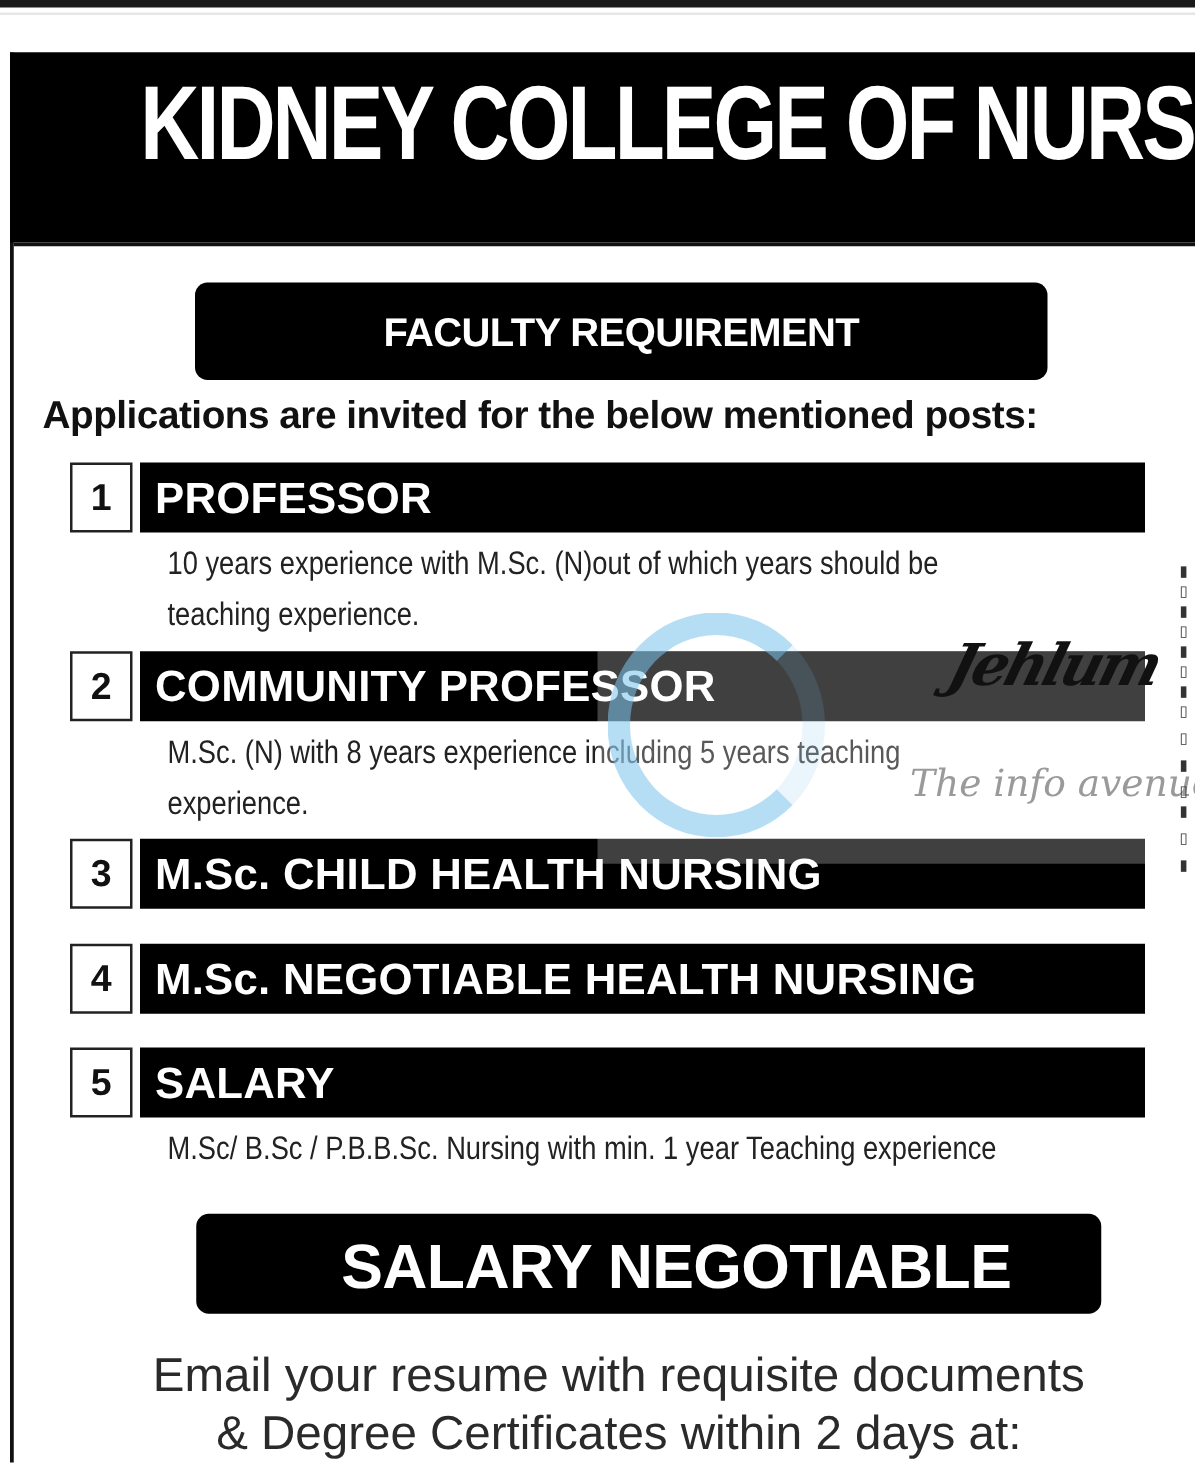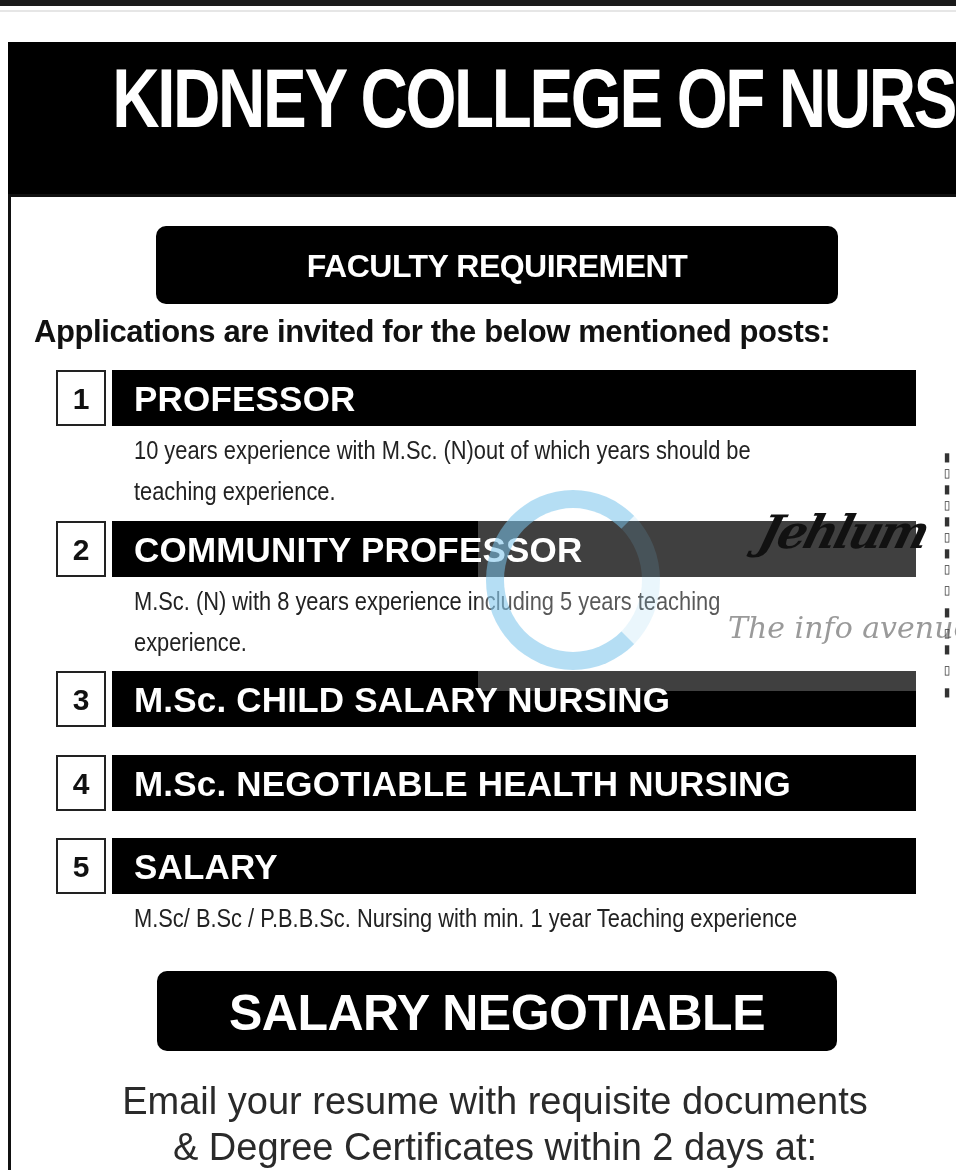--- a/index.html
+++ b/index.html
@@ -6,25 +6,25 @@
   body { width:956px; height:1170px; background:#ffffff; position:relative; overflow:hidden; font-family:"Liberation Sans", sans-serif; color:#111; }
   .top-rule { position:absolute; left:0; top:0; width:956px; height:6px; background:#1a1a1a; }
   .top-rule-shadow { position:absolute; left:0; top:10px; width:956px; height:2px; background:#e6e6e6; }
   .frame { position:absolute; left:8px; top:42px; width:960px; height:1140px; border-left:3px solid #111; border-top:3px solid #111; box-sizing:border-box; }
   .masthead { position:absolute; left:8px; top:42px; width:948px; height:152px; background:#000; color:#fff; text-align:center; }
   .masthead .title { position:absolute; left:0; right:0; top:14px; font-family:"Liberation Sans", sans-serif; font-weight:bold; font-size:84px; line-height:84px; letter-spacing:-3px; transform:scaleX(0.78); transform-origin:center; white-space:nowrap; }
   .masthead .subtitle { position:absolute; left:0; right:0; top:104px; font-weight:bold; font-size:35px; line-height:40px; letter-spacing:-0.3px; }
   .inner-border { position:absolute; left:11px; top:194px; width:945px; height:3px; background:#111; }
   .pill { position:absolute; background:#000; color:#fff; border-radius:10px; text-align:center; font-weight:bold; }
   .pill.faculty { left:156px; top:214px; width:682px; height:78px; font-size:32px; line-height:80px; letter-spacing:-0.5px;margin-top:12px; }
-  .pill.salary { left:157px; top:971px; width:680px; height:80px; font-size:50px; line-height:84px; letter-spacing:-0.5px; }
+  .pill.salary { left:157px; top:971px; width:680px; height:80px; font-size:50px; line-height:84px; letter-spacing:-0.5px;padding-left:44px; }
   .intro { position:absolute; left:34px; top:313px; width:914px; font-weight:bold; font-size:31px; line-height:38px; white-space:nowrap; letter-spacing:-0.4px; }
   .post { position:absolute; left:56px; width:860px; }
   .post .num { position:absolute; left:0; top:0; width:50px; height:56px; border:2px solid #222; box-sizing:border-box; background:#fff; font-weight:bold; font-size:30px; line-height:54px; text-align:center; color:#111; }
-  .post .bar { position:absolute; left:56px; top:0; width:804px; height:56px; background:#000; color:#fff; font-weight:bold; font-size:35px; line-height:58px; padding-left:22px; box-sizing:border-box; white-space:nowrap; letter-spacing:0.2px; }
+  .post .bar { position:absolute; left:56px; top:0; width:804px; height:56px; background:#000; color:#fff; font-weight:bold; font-size:35px; line-height:58px; padding-left:12px; box-sizing:border-box; white-space:nowrap; letter-spacing:0.2px; }
   .post .desc { position:absolute; left:78px; top:60px; width:790px; font-family:"Liberation Sans Narrow", "Liberation Sans", sans-serif; font-size:26px; line-height:41px; color:#222; transform:scaleX(0.84); transform-origin:left top; width:940px; }
   .email { position:absolute; left:0; width:990px; text-align:center; font-size:38px; line-height:46px; color:#2a2a2a; }
   .watermark { position:absolute; left:478px; top:521px; width:438px; height:170px; background:rgba(255,255,255,0.25); }
   .wm-circle { position:absolute; left:486px; top:490px; width:174px; height:180px; border-radius:50%; border:18px solid rgba(120,196,235,0.55); box-sizing:border-box; border-right-color:rgba(120,196,235,0.15); }
   .wm-sign { position:absolute; left:760px; top:505px; font-family:"DejaVu Serif", serif; font-style:italic; font-weight:bold; font-size:46px; color:#111; transform:skewX(-15deg); letter-spacing:-3px; }
   .wm-tag { position:absolute; left:728px; top:610px; font-family:"DejaVu Serif", serif; font-style:italic; font-size:30px; color:#9a9a9a; white-space:nowrap; }
   .side-code { position:absolute; left:938px; top:450px; width:16px; height:310px; writing-mode:vertical-rl; font-size:12px; color:#333; letter-spacing:2px; overflow:hidden; }
 </style>
 </head>
 <body>
@@ -56,21 +56,21 @@
   <div class="num">2</div>
   <div class="bar">COMMUNITY PROFESSOR</div>
   <div class="desc">
     <div>M.Sc. (N) with 8 years experience including 5 years teaching</div>
     <div>experience.</div>
   </div>
 </div>
 
 <div class="post" style="top:671px;">
   <div class="num">3</div>
-  <div class="bar">M.Sc. CHILD SALARY NURSING</div>
+  <div class="bar">M.Sc. CHILD HEALTH NURSING</div>
 </div>
 
 <div class="post" style="top:755px;">
   <div class="num">4</div>
   <div class="bar">M.Sc. NEGOTIABLE HEALTH NURSING</div>
 </div>
 
 <div class="post" style="top:838px;">
   <div class="num">5</div>
   <div class="bar">SALARY</div>

